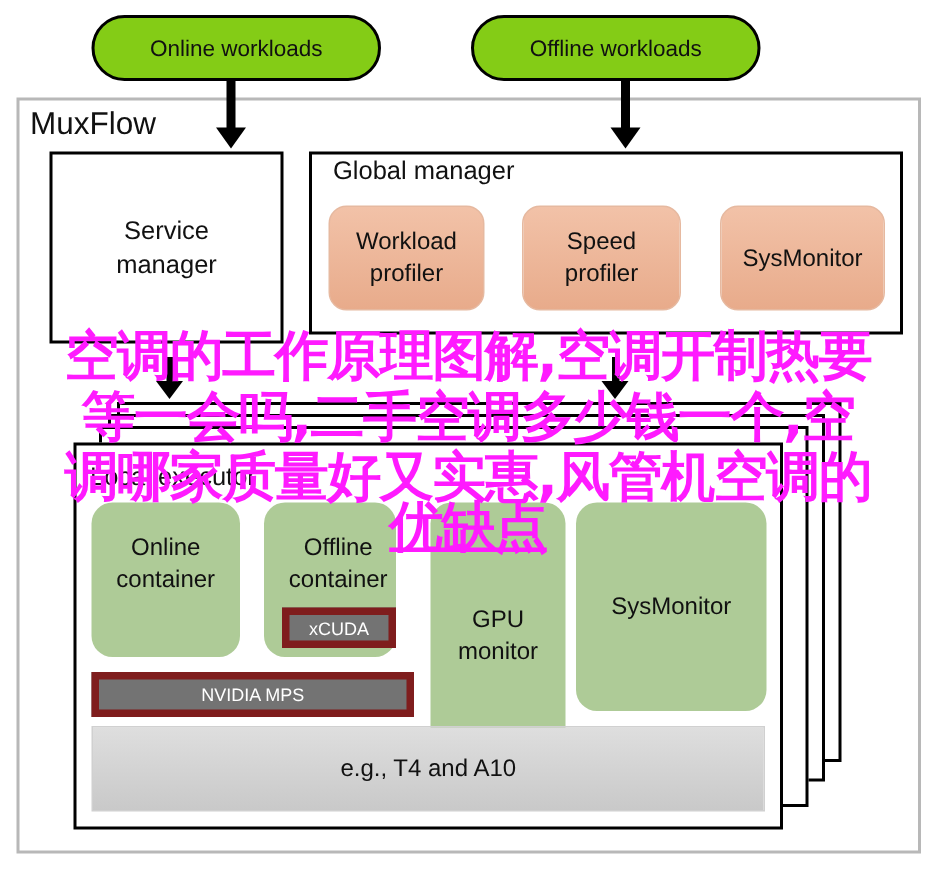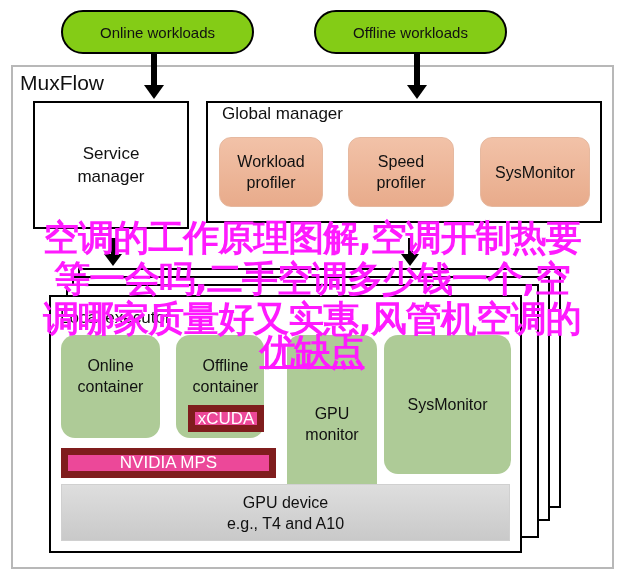--- a/index.html
+++ b/index.html
@@ -7,21 +7,21 @@
            font-family: "Liberation Sans", sans-serif; color: #111; }
     .abs { position: absolute; box-sizing: border-box; }
     .pill { border: 2.5px solid #000; border-radius: 22px; background: #84cc16;
             display: flex; align-items: center; justify-content: center; font-size: 15px; }
     .outer { border: 2px solid #b8b8b8; background: #fff; }
     .box { border: 2.5px solid #000; background: #fff; }
     .center { display: flex; align-items: center; justify-content: center; text-align: center; }
     .orange { background: linear-gradient(#f2c2a8, #e8ab8b); border: 1px solid #e6b9a0; border-radius: 12px;
               font-size: 16px; line-height: 21px; }
     .green { background: #aecb97; border-radius: 14px; font-size: 16px; line-height: 21px; }
-    .blue { background: #ec4899; color: #fff; font-size: 17px; border: 7px solid #7f1d1d; }
+    .blue { background: #737373; color: #fff; font-size: 12px; border: 5px solid #7f1d1d; }
     .gray { background: linear-gradient(#dedede, #c9c9c9); font-size: 16px; line-height: 21px; border: 1px solid #d0d0d0; }
     .arrow-shaft { background: #000; }
     .arrow-head { width: 0; height: 0; border-left: 10px solid transparent; border-right: 10px solid transparent; border-top: 14px solid #000; }
     .label { font-size: 17px; }
     .overlay { position: absolute; left: 0; width: 624px; text-align: center; color: #ff1aff;
                font-family: "DejaVu Sans", sans-serif; font-weight: bold; font-size: 36px; line-height: 40px;
                letter-spacing: -1px; }
   </style>
 </head>
 <body>
@@ -82,20 +82,19 @@
 <div class="abs blue center" style="left:61px; top:448px; width:215px; height:30px;">
   <span>NVIDIA MPS</span>
 </div>
 <div class="abs green center" style="left:287px; top:335px; width:90px; height:177px;">
   <span style="width:70px;">GPU monitor</span>
 </div>
 <div class="abs green center" style="left:384px; top:335px; width:127px; height:139px;">
   <span>SysMonitor</span>
 </div>
 <div class="abs gray center" style="left:61px; top:484px; width:449px; height:57px; flex-direction:column;">
-  <span>GPU device</span>
   <span>e.g., T4 and A10</span>
 </div>
 
 <div class="overlay" style="top:218px;">空调的工作原理图解,空调开制热要</div>
 <div class="overlay" style="top:259px;">等一会吗,二手空调多少钱一个,空</div>
 <div class="overlay" style="top:299px;">调哪家质量好又实惠,风管机空调的</div>
 <div class="overlay" style="top:332px;text-decoration:underline;">优缺点</div>
 
 </body></html>

